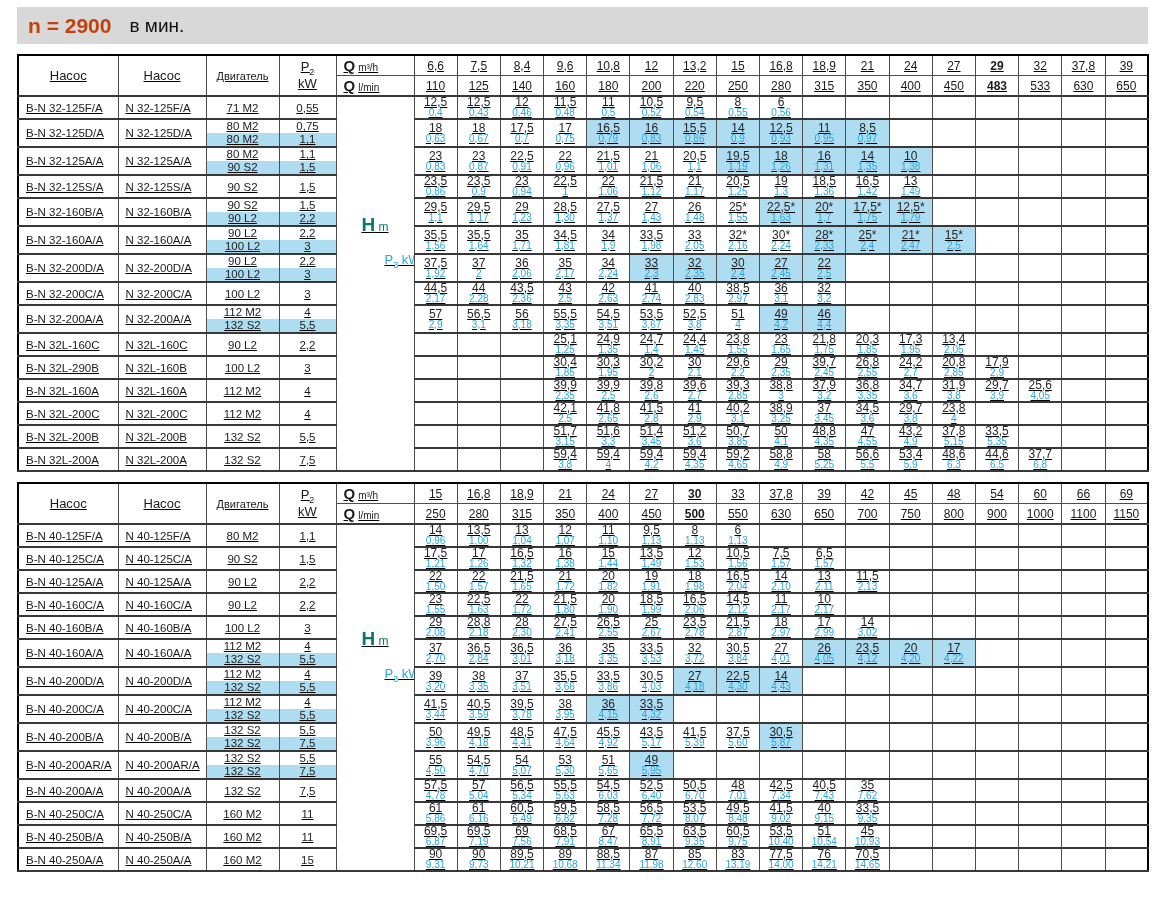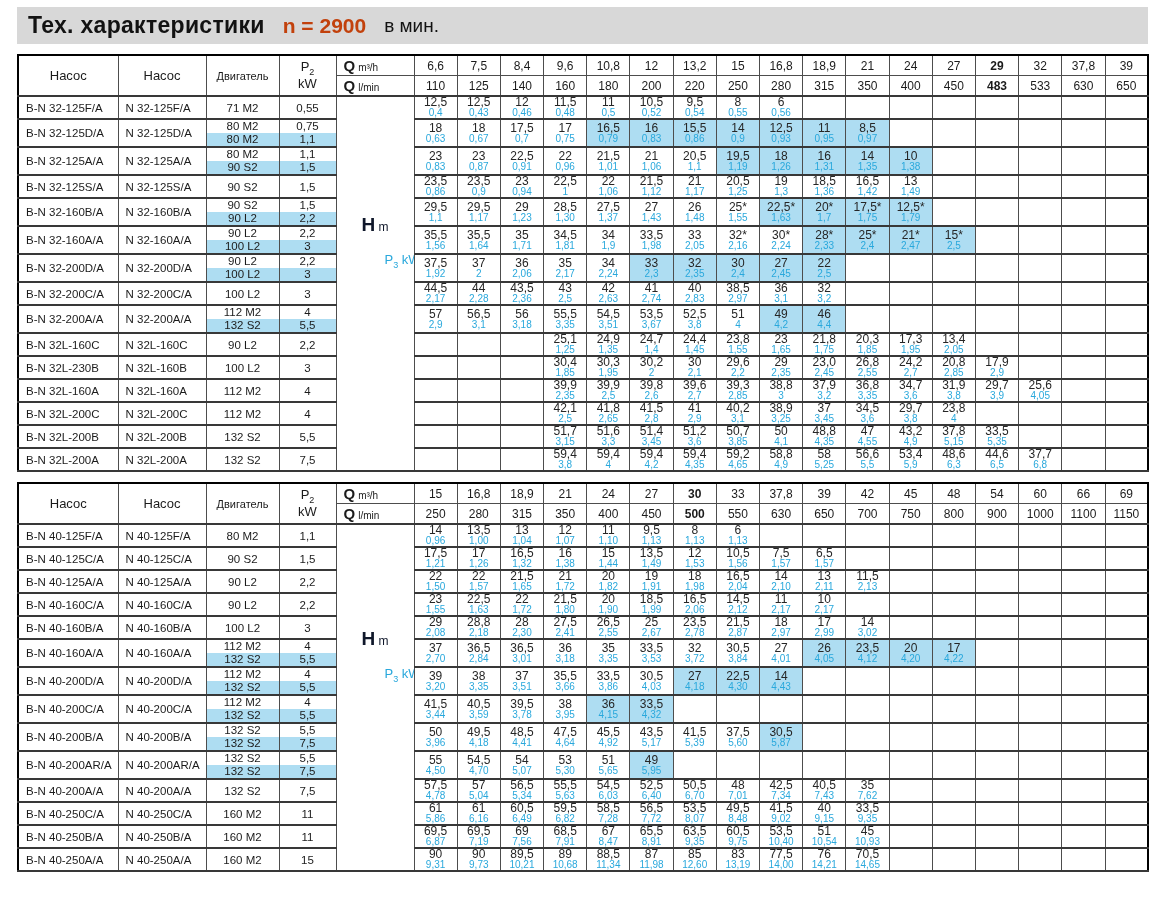--- a/index.html
+++ b/index.html
@@ -5,21 +5,21 @@
   html,body{margin:0;padding:0;background:#fff;}
   .page{position:relative;width:1165px;height:903px;background:#fff;overflow:hidden;
         font-family:"Liberation Sans",sans-serif;}
   .title-band{margin:7px 17px 0 17px;height:37px;background:var(--band,#d8d8d8);
         display:flex;align-items:center;gap:18px;padding-left:11px;box-sizing:border-box;}
   .t1{font-size:23px;font-weight:700;color:#121212;letter-spacing:.3px;}
   .t2{font-size:21px;font-weight:700;color:#c2410c;}
   .t3{font-size:19px;font-weight:400;color:#121212;}
 
   table.spec{border-collapse:collapse;table-layout:fixed;margin:10px 17px 0 17px;
-        width:1131px;border:2px solid #000;background:#fff;}
+        width:1131px;border:2px solid #000;background:#fff;text-decoration:underline;}
   .spec th,.spec td{border:1px solid #4d4d4d;padding:0;overflow:hidden;white-space:nowrap;}
   .spec thead th{height:19px;font-weight:400;font-size:12.5px;color:#1b1b1b;text-align:center;}
   .spec thead th.name-h{font-size:13px;}
   .spec thead th.motor-h{font-size:11px;}
   .spec thead th.p2-h div{line-height:1.15;font-size:13px;}
   .spec th.q-label{text-align:left;padding-left:7px;}
   .q-sym{font-weight:700;font-size:15px;}
   .q-unit{font-size:10px;margin-left:3px;}
   .spec th.q-val{font-size:12px;}
   .spec th.q-val.b{font-weight:700;}
@@ -28,36 +28,35 @@
   tr.single{height:21px;}
   tr.double{height:26px;margin-top:17px;}
   td.cell-name{font-size:11.5px;color:#1b1b1b;text-align:left;padding-left:7px;}
   td.mcell,td.pcell{text-align:center;font-size:11.5px;color:#1b1b1b;vertical-align:middle;}
   td.stack{vertical-align:top;}
   td.stack div{height:13px;line-height:13px;font-size:11.5px;}
   td.stack div.hl2{background:var(--hl,#aeddf2);}
 
   td.axis{vertical-align:middle;text-align:center;background:#fff;}
   .axis-wrap{transform:translateY(-42px);}
-  .axis-h{font-size:12px;color:#0f172a;}
+  .axis-h{font-size:12px;color:#0f766e;}
   .axis-h b{font-size:19px;font-weight:700;}
   .axis-p{color:var(--accent,#29a8dc);font-size:13px;margin-top:16px;padding-left:48px;}
   .axis-p sub,.p2-sym sub{font-size:9px;}
 
   td.dc{vertical-align:middle;text-align:center;}
   td.dc.hl{background:var(--hl,#aeddf2);}
   .hv{font-size:12px;line-height:11px;color:#262626;}
   .pv{font-size:10px;line-height:10px;color:var(--accent,#29a8dc);}
 </style>
 </head>
 <body>
 
 <div class="page">
   <div class="title-band">
-    <span class="t1">Тех. характеристики</span>
     <span class="t2">n = 2900</span>
     <span class="t3">в мин.</span>
   </div>
   <table class="spec" id="spec-table-0">
       <colgroup>
         <col style="width: 100px;">
         <col style="width: 88px;">
         <col style="width: 73px;">
         <col style="width: 57px;">
         <col style="width: 78px;">
@@ -722,21 +721,21 @@
           <td class="dc">
             <div class="hv">13,4</div>
             <div class="pv">2,05</div>
           </td>
           <td class="dc"></td>
           <td class="dc"></td>
           <td class="dc"></td>
           <td class="dc"></td>
         </tr>
         <tr class="single">
-          <td class="cell-name">B-N 32L-230B</td>
+          <td class="cell-name">B-N 32L-290B</td>
           <td class="cell-name">N 32L-160B</td>
           <td class="mcell">100 L2</td>
           <td class="pcell">3</td>
           <td class="dc"></td>
           <td class="dc"></td>
           <td class="dc"></td>
           <td class="dc">
             <div class="hv">30,4</div>
             <div class="pv">1,85</div>
           </td>
@@ -754,21 +753,21 @@
           </td>
           <td class="dc">
             <div class="hv">29,6</div>
             <div class="pv">2,2</div>
           </td>
           <td class="dc">
             <div class="hv">29</div>
             <div class="pv">2,35</div>
           </td>
           <td class="dc">
-            <div class="hv">23,0</div>
+            <div class="hv">39,7</div>
             <div class="pv">2,45</div>
           </td>
           <td class="dc">
             <div class="hv">26,8</div>
             <div class="pv">2,55</div>
           </td>
           <td class="dc">
             <div class="hv">24,2</div>
             <div class="pv">2,7</div>
           </td>

